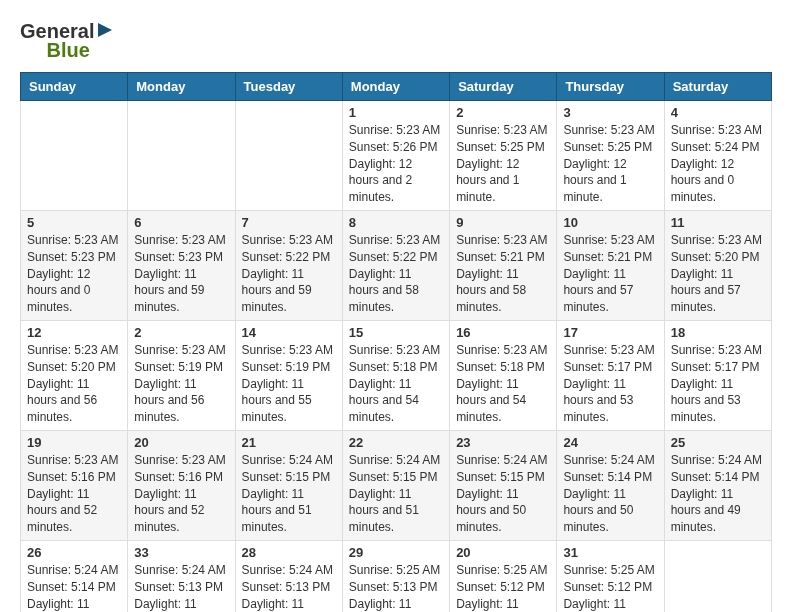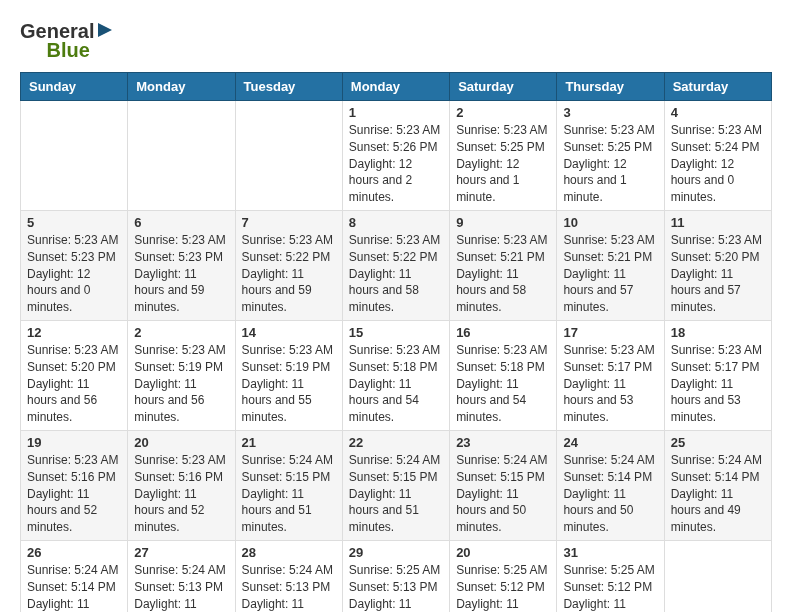--- a/index.html
+++ b/index.html
@@ -228,21 +228,21 @@
           <span class="day-number">25</span>
           <div class="day-info">Sunrise: 5:24 AM<br>Sunset: 5:14 PM<br>Daylight: 11 hours and 49 minutes.</div>
         </td>
       </tr>
       <tr>
         <td>
           <span class="day-number">26</span>
           <div class="day-info">Sunrise: 5:24 AM<br>Sunset: 5:14 PM<br>Daylight: 11 hours and 49 minutes.</div>
         </td>
         <td>
-          <span class="day-number">27</span>
+          <span class="day-number">33</span>
           <div class="day-info">Sunrise: 5:24 AM<br>Sunset: 5:13 PM<br>Daylight: 11 hours and 48 minutes.</div>
         </td>
         <td>
           <span class="day-number">28</span>
           <div class="day-info">Sunrise: 5:24 AM<br>Sunset: 5:13 PM<br>Daylight: 11 hours and 48 minutes.</div>
         </td>
         <td>
           <span class="day-number">29</span>
           <div class="day-info">Sunrise: 5:25 AM<br>Sunset: 5:13 PM<br>Daylight: 11 hours and 48 minutes.</div>
         </td>

